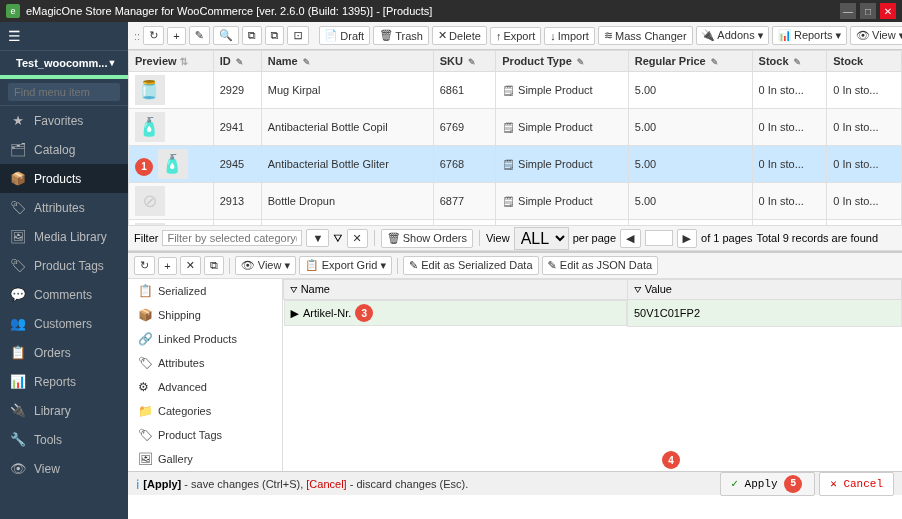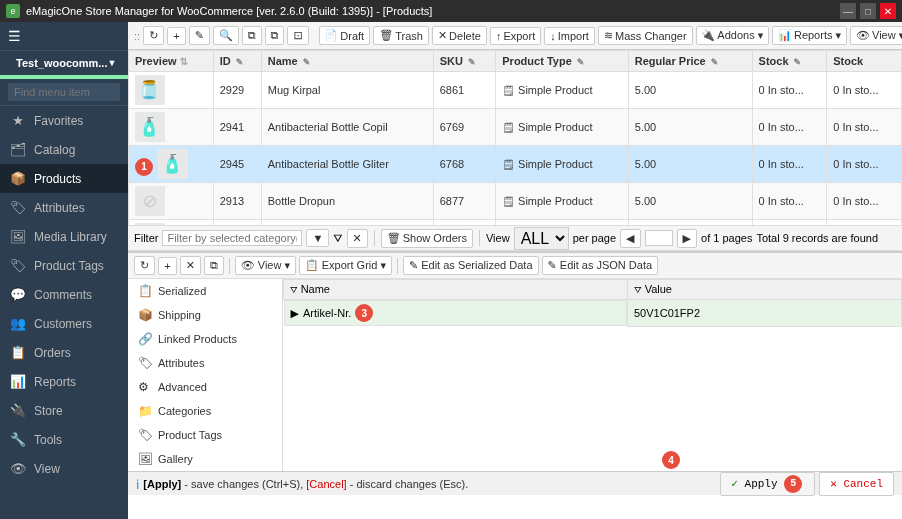--- a/index.html
+++ b/index.html
@@ -151,21 +151,21 @@
     <div class="nav-item">
       <span class="nav-icon">📋</span>
       <span>Orders</span>
     </div>
     <div class="nav-item">
       <span class="nav-icon">📊</span>
       <span>Reports</span>
     </div>
     <div class="nav-item">
       <span class="nav-icon">🔌</span>
-      <span>Store</span>
+      <span>Library</span>
     </div>
     <div class="nav-item">
       <span class="nav-icon">🔧</span>
       <span>Tools</span>
     </div>
     <div class="nav-item">
       <span class="nav-icon">👁</span>
       <span>View</span>
     </div>
   </div>

